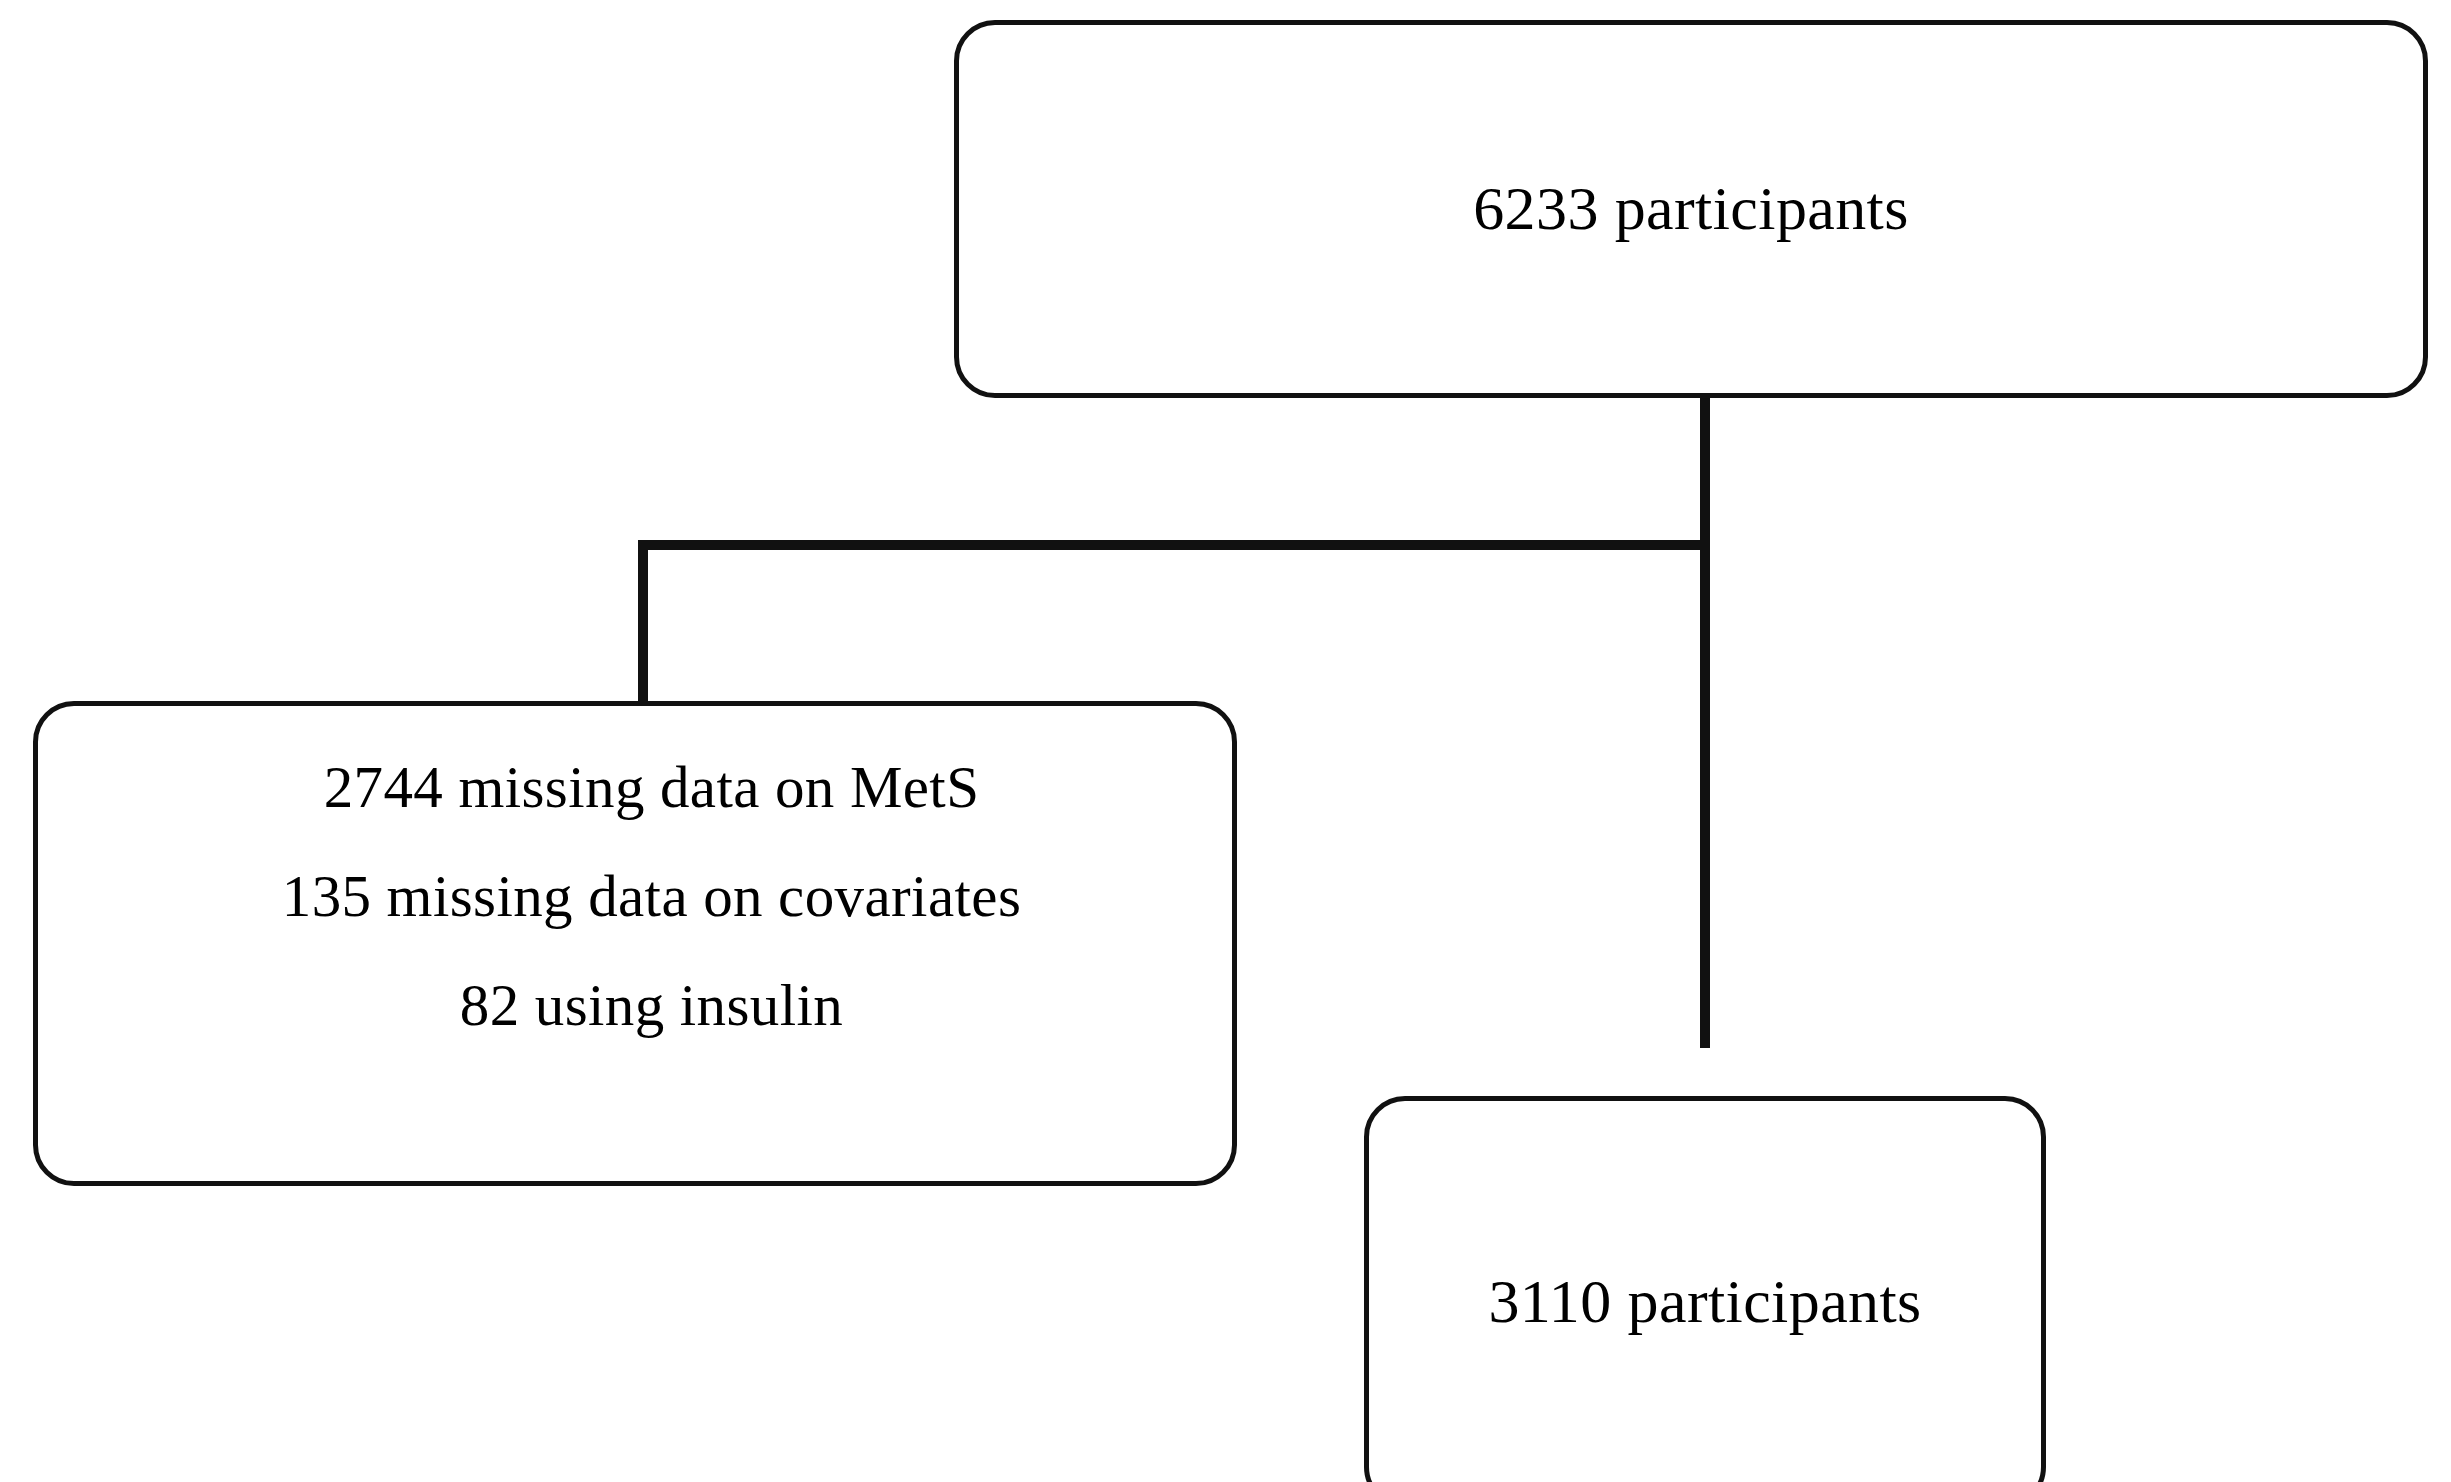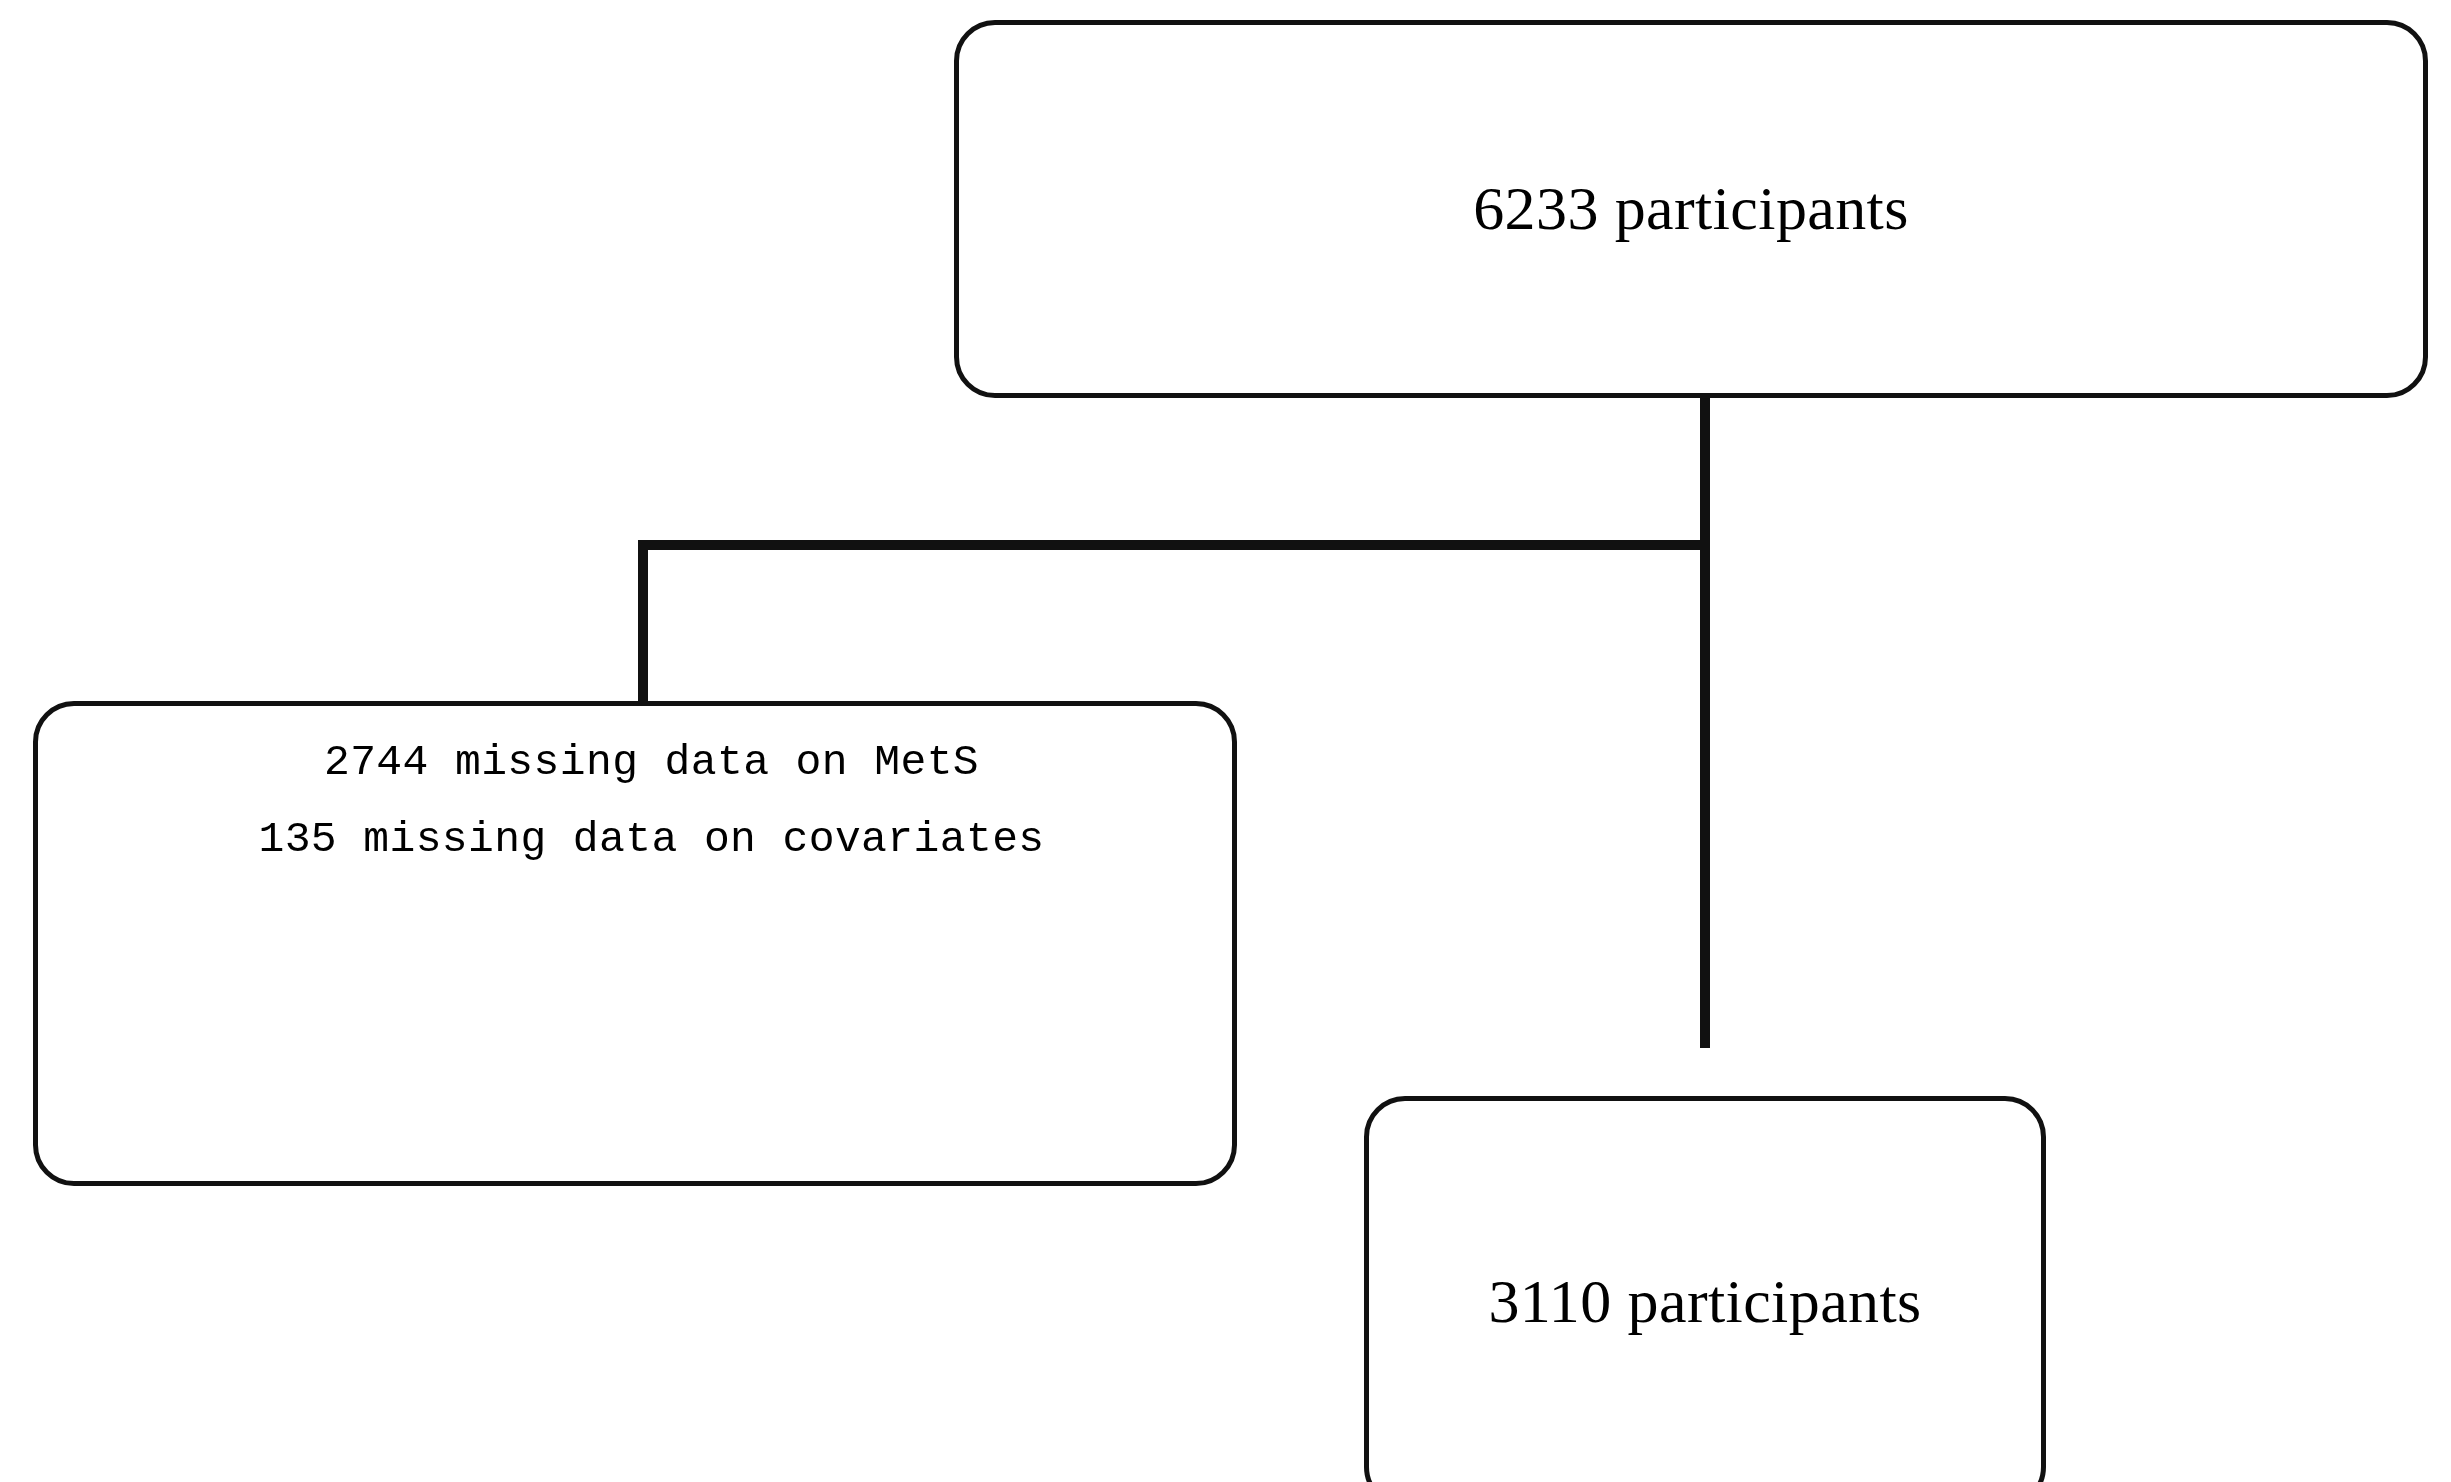--- a/index.html
+++ b/index.html
@@ -58,23 +58,22 @@
   .box-line {
     font-size: 62px;
     line-height: 1.02;
     letter-spacing: 0.4px;
     text-align: center;
     white-space: pre;
     color: #000000;
   }
 
   #box-excluded .box-line {
-    font-size: 43px;
-    margin: 0 0 33px 33px;
-    font-family: Liberation Mono, monospace;
+    font-size: 59px;
+    margin: 16px 0 33px 33px;
   }
   #box-excluded .box-line:last-child {
     margin-bottom: 0;
   }
 
   
   .connector {
     position: absolute;
     background: #111111;
     z-index: 1;
@@ -115,20 +114,21 @@
 
   <div class="connector" id="branch-left-vertical"></div>
 
   <div class="flow-box" id="box-top">
     <div class="box-line">6233 participants</div>
   </div>
 
   <div class="flow-box" id="box-excluded">
     <div class="box-line">2744 missing data on MetS</div>
     <div class="box-line">135 missing data on covariates</div>
+    <div class="box-line">82 using insulin</div>
   </div>
 
   <div class="flow-box" id="box-included">
     <div class="box-line">3110 participants</div>
   </div>
 
 </div>
 
 
 </body></html>

